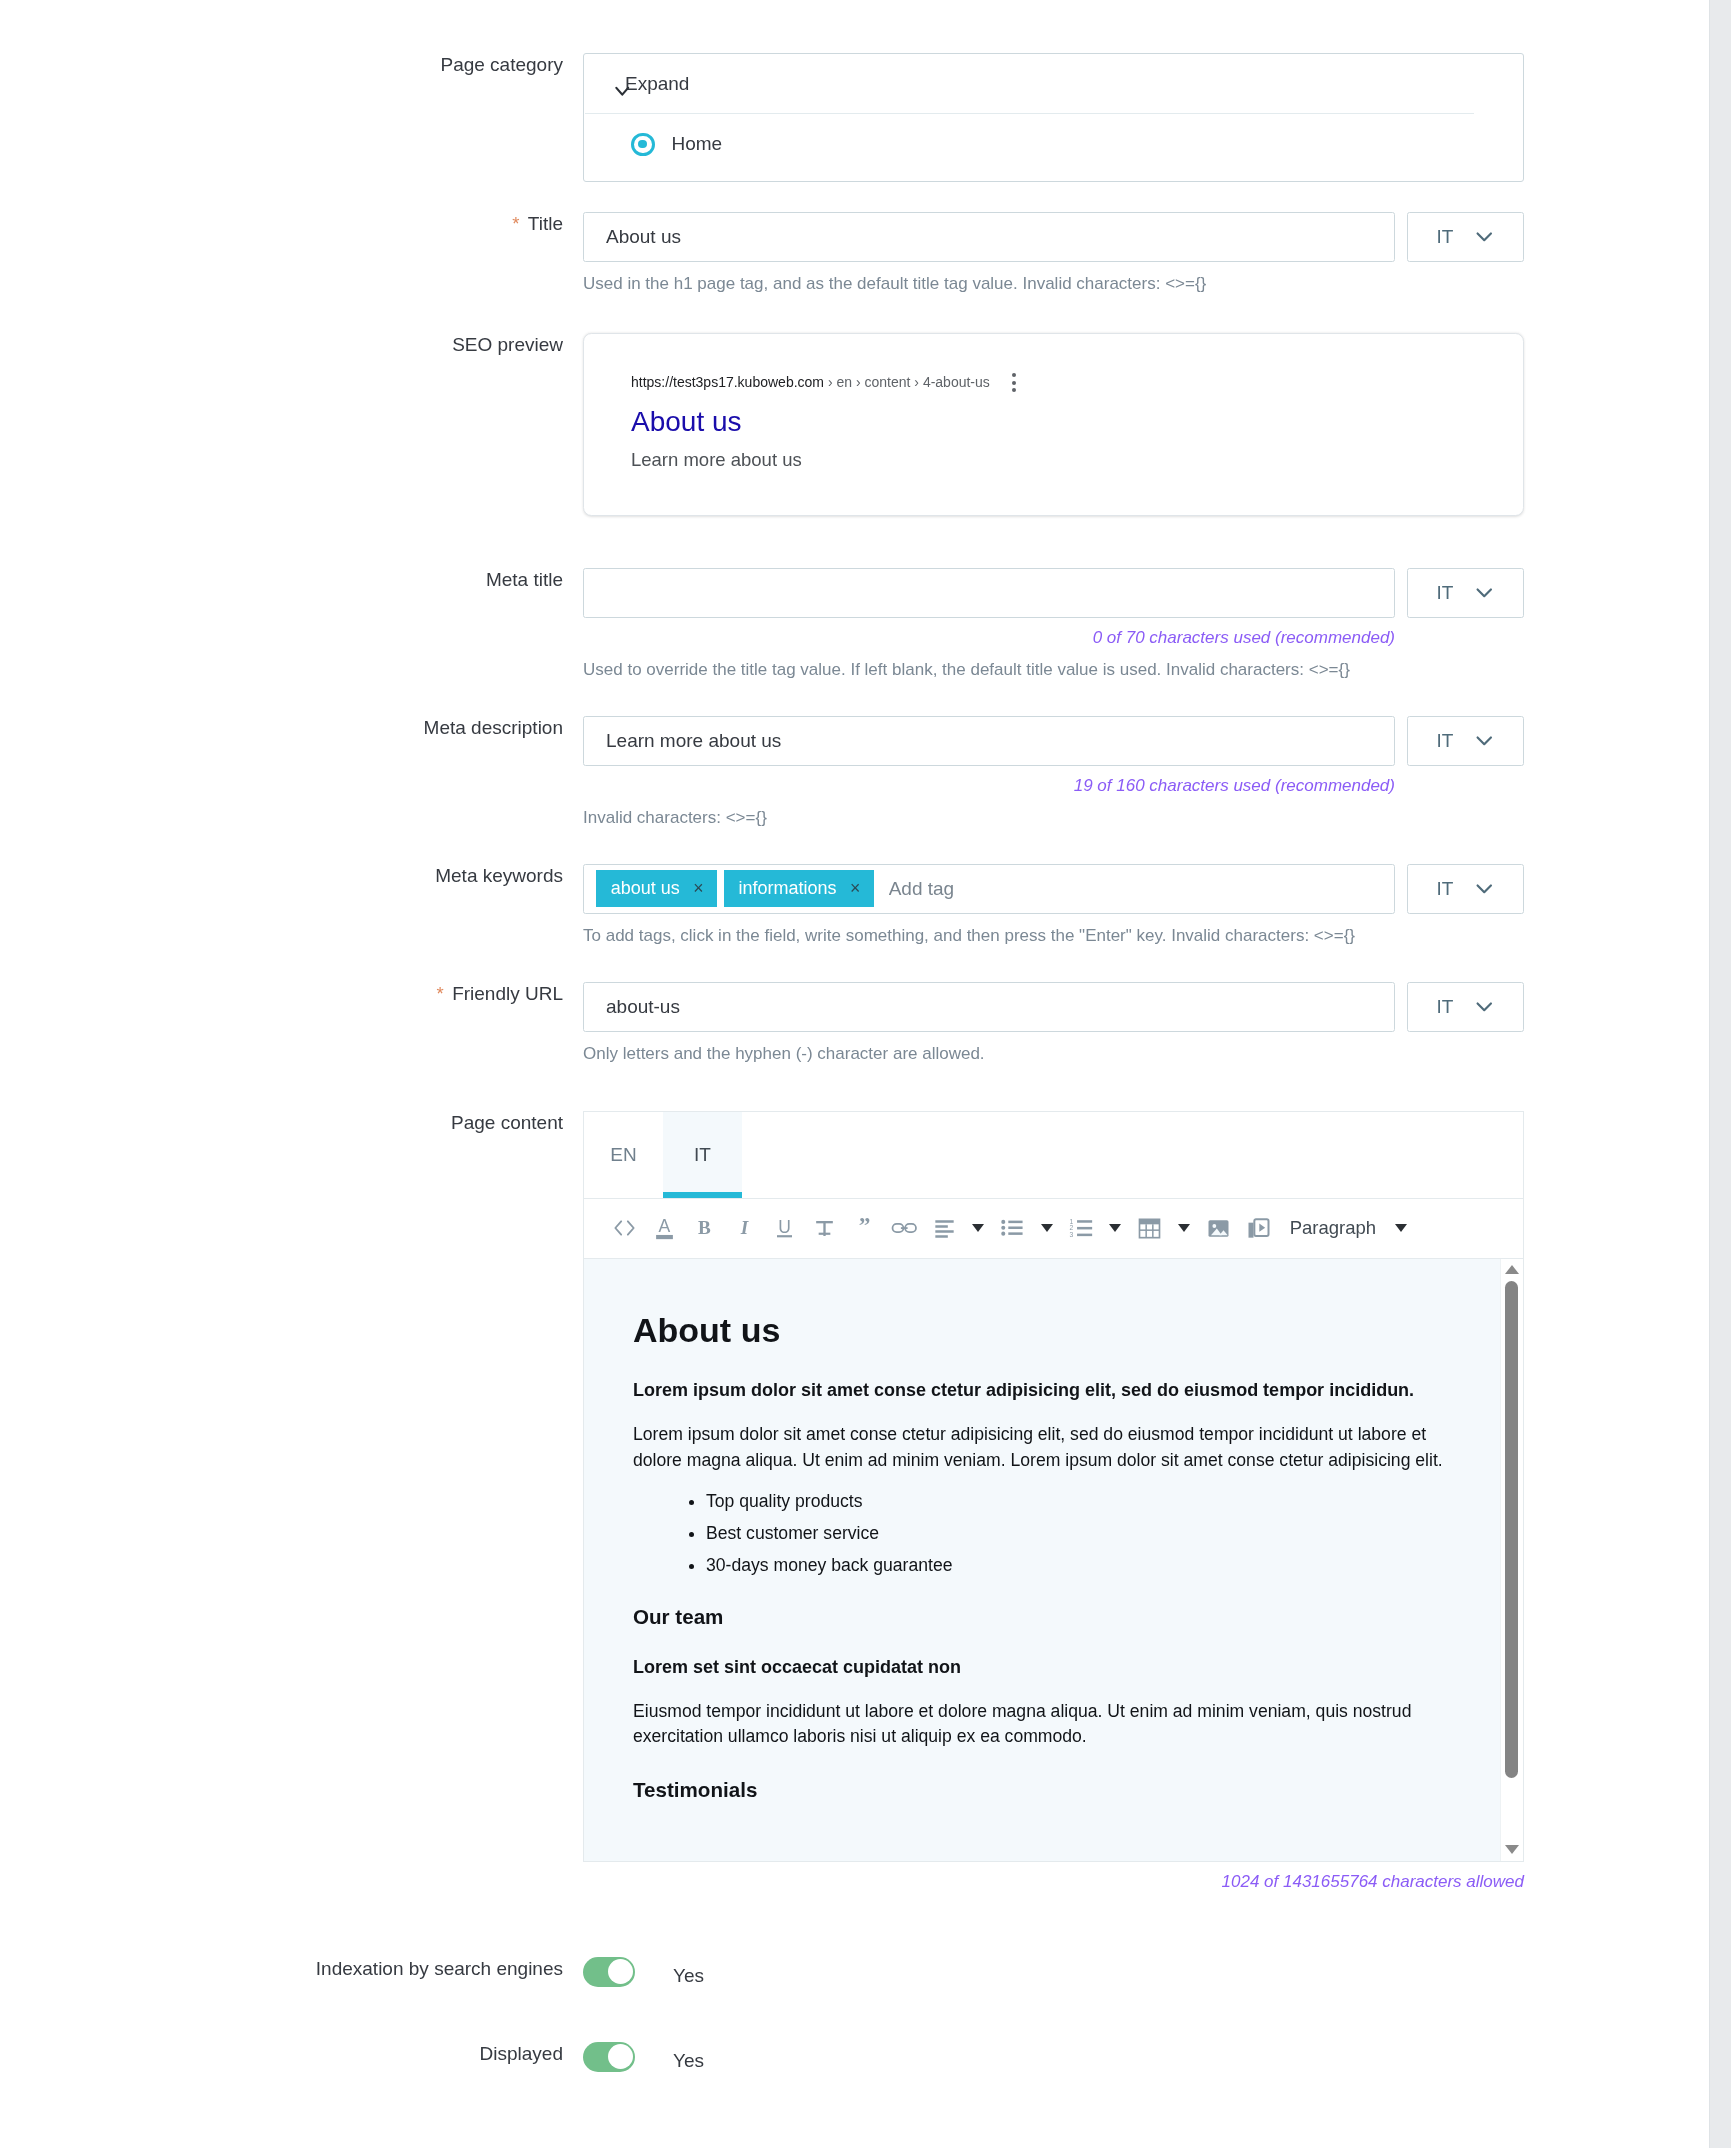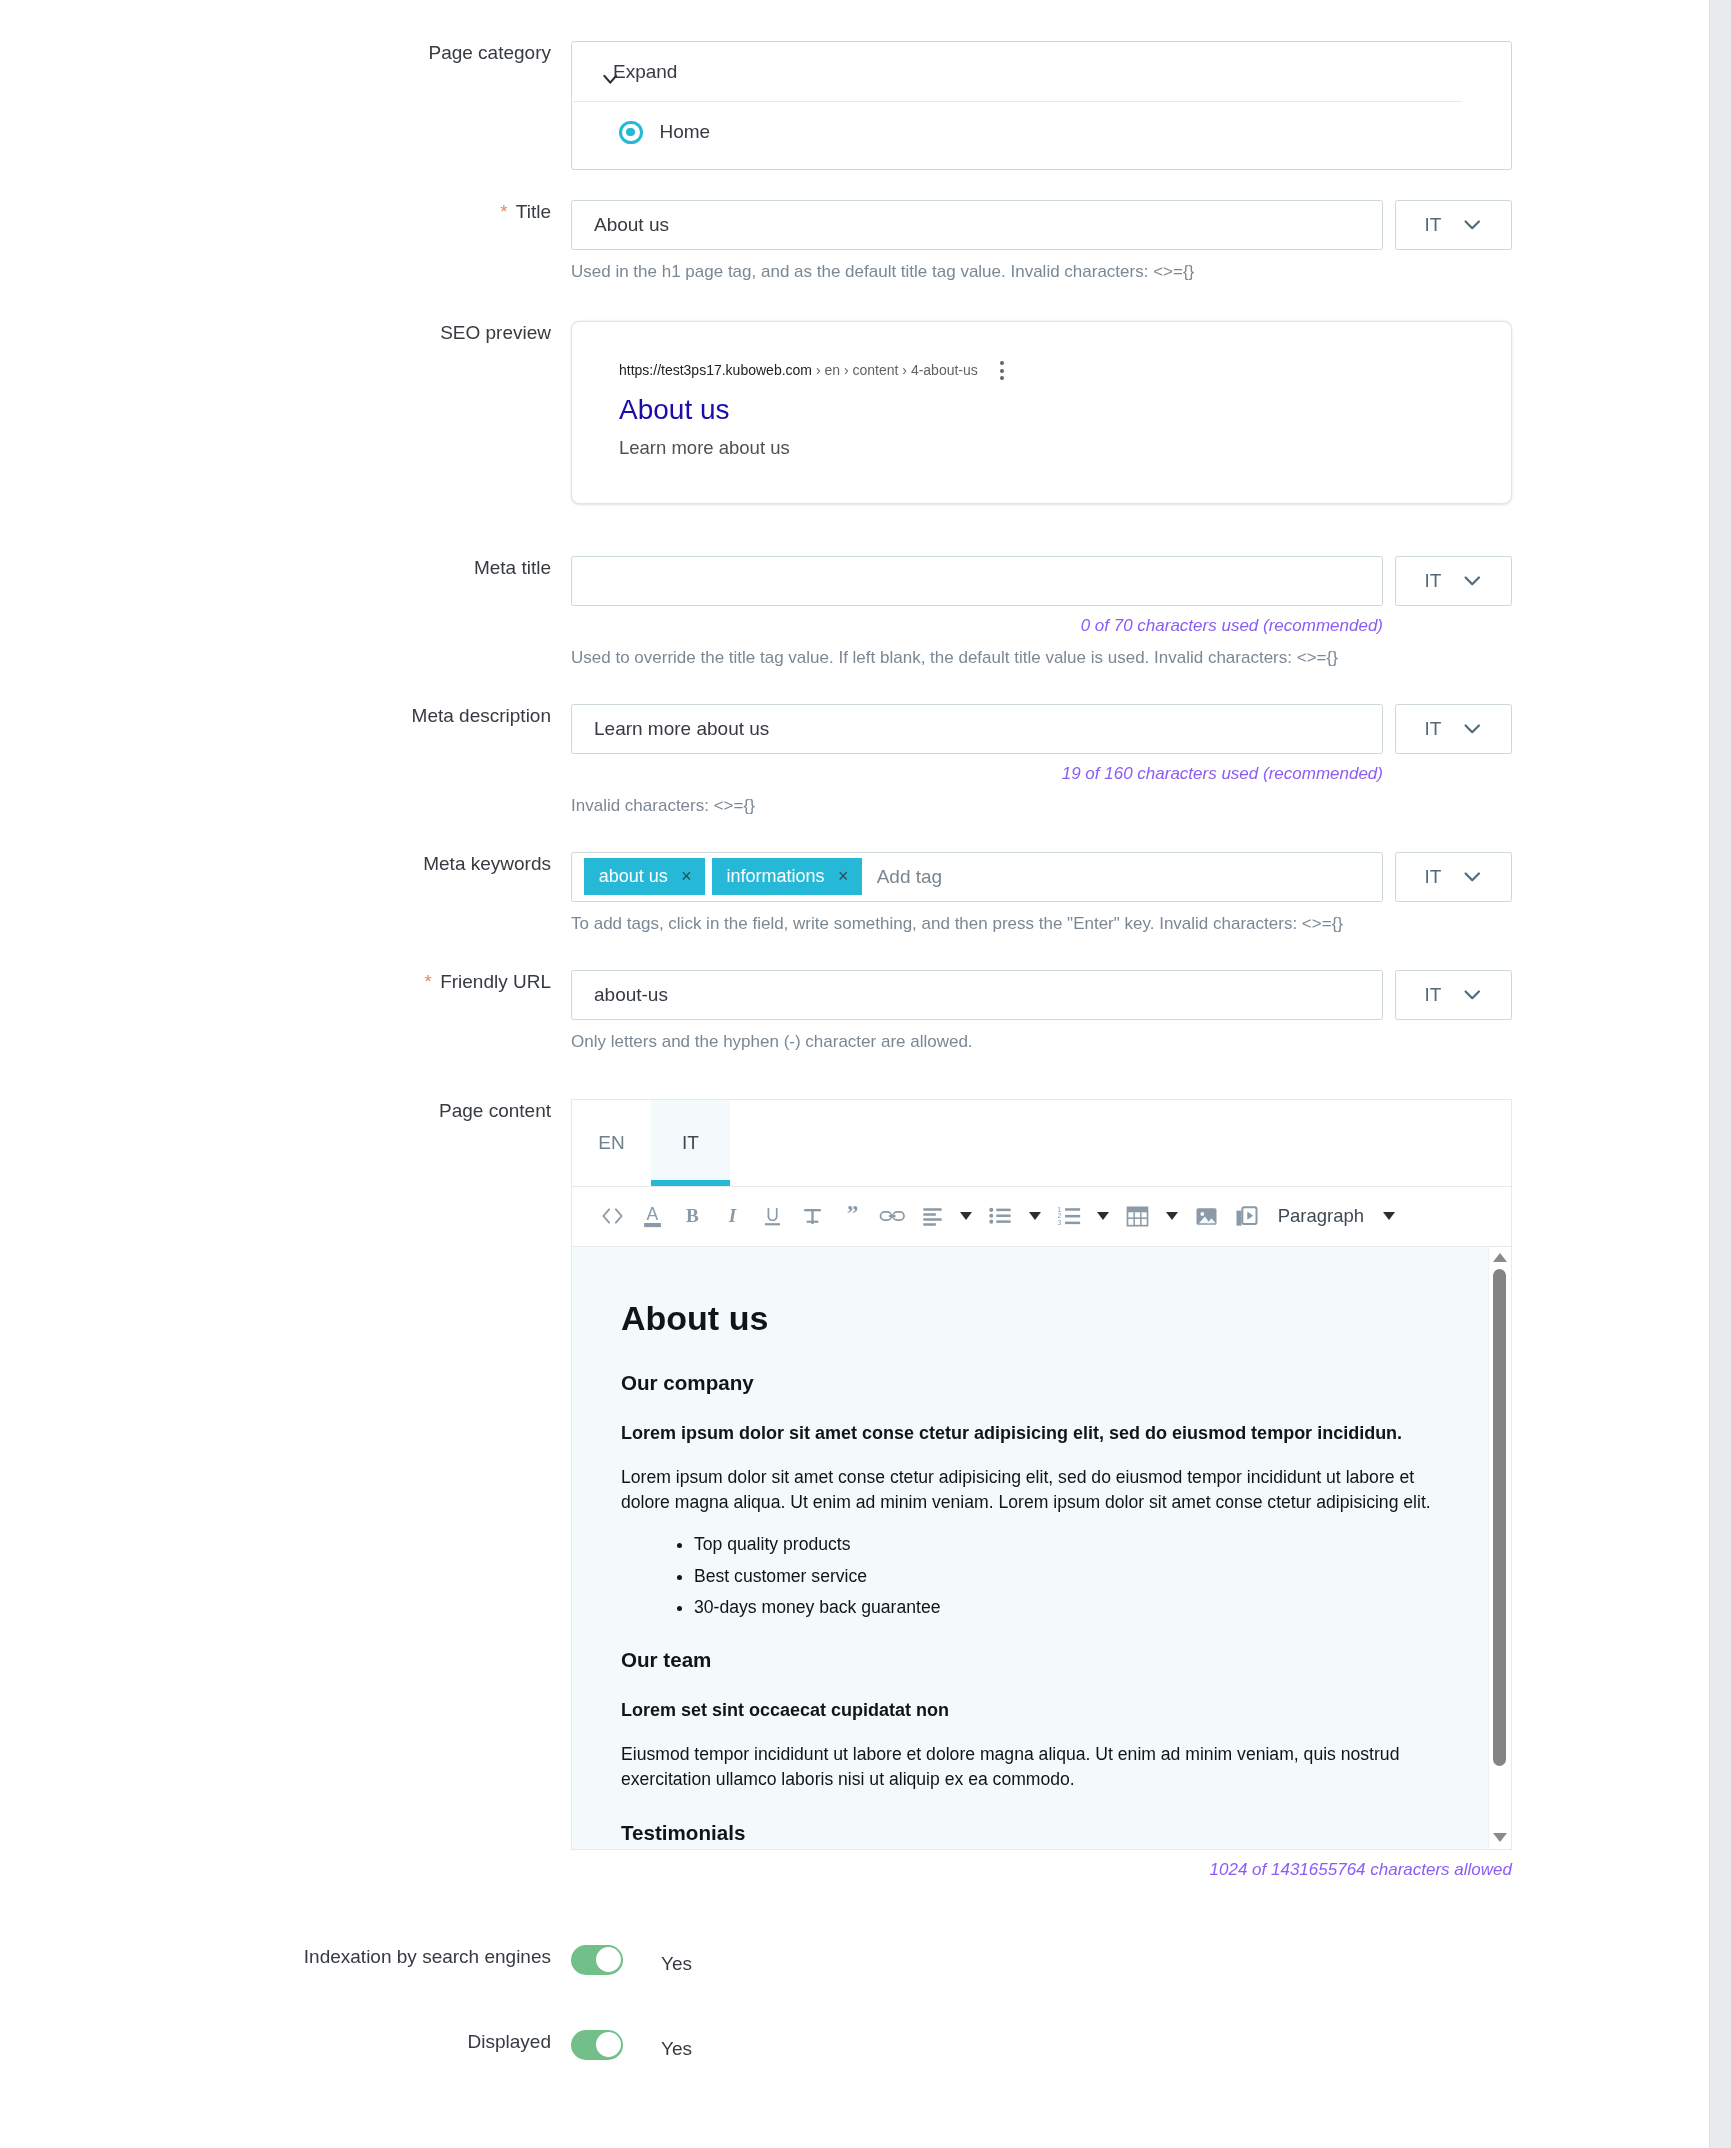--- a/index.html
+++ b/index.html
@@ -19,21 +19,21 @@
   #page-scrollbar {
     position: absolute;
     top: 0; right: 0;
     width: 23.5px; height: 2148px;
     background: #e8eaec;
     border-left: 0.8px solid #dfe3e6;
   }
 
   #form {
     width: 1356px;
-    padding: 0;
+    padding: 12px;
   }
 
   .form-row {
     display: flex;
     align-items: flex-start;
     width: 100%;
   }
   .label-col {
     width: 571px;
     flex: 0 0 571px;
@@ -682,21 +682,20 @@
           </span>
           <span class="tb-para">
             <span>Paragraph</span>
             <span class="cv"></span>
           </span>
         </div>
 
         <div class="editor-body-holder">
           <div class="editor-body">
             <h1>About us</h1>
-            <h2>Our company</h2>
             <p class="b">Lorem ipsum dolor sit amet conse ctetur adipisicing elit, sed do eiusmod tempor incididun.</p>
             <p>Lorem ipsum dolor sit amet conse ctetur adipisicing elit, sed do eiusmod tempor incididunt ut labore et dolore magna aliqua. Ut enim ad minim veniam. Lorem ipsum dolor sit amet conse ctetur adipisicing elit.</p>
             <ul>
               <li>Top quality products</li>
               <li>Best customer service</li>
               <li>30-days money back guarantee</li>
             </ul>
             <h2>Our team</h2>
             <p class="b">Lorem set sint occaecat cupidatat non</p>
             <p>Eiusmod tempor incididunt ut labore et dolore magna aliqua. Ut enim ad minim veniam, quis nostrud exercitation ullamco laboris nisi ut aliquip ex ea commodo.</p>

